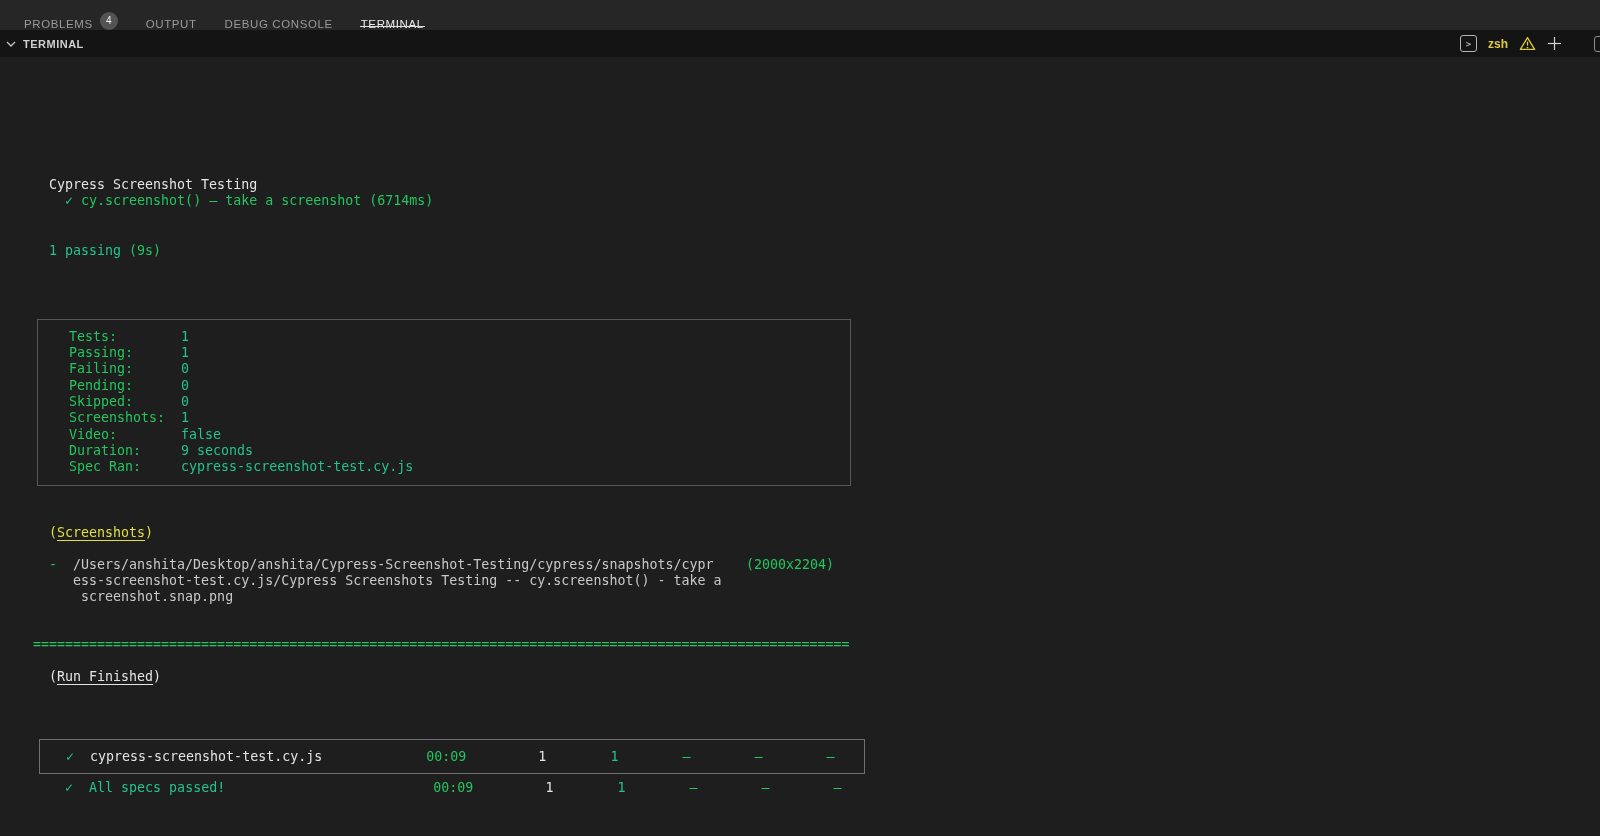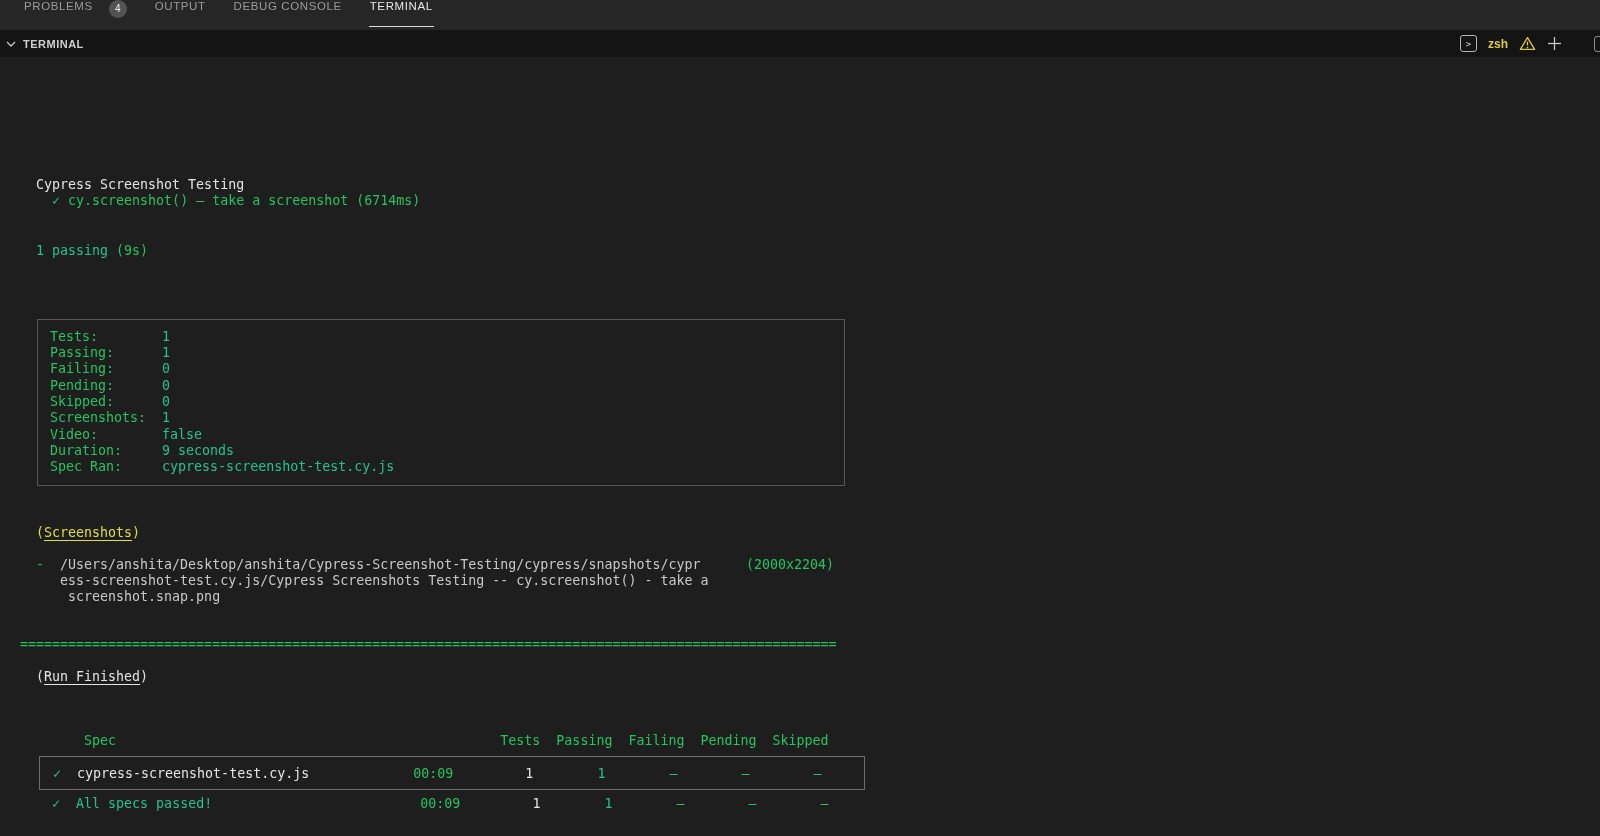--- a/index.html
+++ b/index.html
@@ -1,20 +1,20 @@
 <!DOCTYPE html>
 <html><head>
 <meta charset="utf-8">
 <style>
   html,body{margin:0;padding:0;}
   body{width:1600px;height:836px;overflow:hidden;background:#1e1e1e;font-family:"Liberation Sans",sans-serif;}
 
   
   .tabbar{height:30px;background:#262626;display:flex;align-items:center;padding-left:24px;gap:28px;}
-  .tab{position:relative;height:30px;display:flex;align-items:flex-start;gap:16px;
+  .tab{position:relative;height:30px;display:flex;align-items:flex-end;gap:7px;
        font-family:"Liberation Sans",sans-serif;font-size:11.5px;letter-spacing:.6px;
        color:#9a9a9a;cursor:pointer;white-space:nowrap;}
   .tab.active{color:#e8e8e8;}
   .tab.active::after{content:"";position:absolute;left:-1px;right:-1px;bottom:3px;height:1.5px;background:#dcdcdc;}
   .badge{min-width:18px;height:18px;border-radius:9px;background:#535353;color:#f2f2f2;
          font-size:10px;line-height:18px;text-align:center;letter-spacing:0;}
 
   
   .pheader{position:relative;height:27px;background:#141414;display:flex;align-items:center;padding:0 8px 0 4px;}
   .chev{width:14px;height:14px;display:flex;align-items:center;justify-content:center;cursor:pointer;}
@@ -23,21 +23,21 @@
   .shicon{width:15px;height:15px;border:1.2px solid #b5b5b5;border-radius:3px;color:#b5b5b5;
           font-family:"DejaVu Sans Mono",monospace;font-size:9px;font-weight:bold;
           display:flex;align-items:center;justify-content:center;cursor:pointer;}
   .shname{font-size:12px;font-weight:bold;color:#ddca40;cursor:pointer;}
   .iconbtn{display:flex;align-items:center;justify-content:center;cursor:pointer;}
   .sliver{position:absolute;left:1594px;top:6px;width:14px;height:14px;border:1px solid #8f8f8f;border-radius:3px;}
 
   
   .term{padding:120px 0 0 20px;font-family:"DejaVu Sans Mono",monospace;
         font-size:13.3px;line-height:16.3px;color:#9c9c9c;cursor:text;}
-  .tline{white-space:pre;min-height:16.3px;}
+  .tline{white-space:pre;min-height:16.3px;margin-left:13px;}
   .tbox{border:1px solid #575757;}
   .c-w{color:#e4e4e4;}
   .c-g{color:#22c55e;}
   .c-gr{color:#22c38e;}
   .c-y{color:#e3df3e;}
   .c-pw{color:#c8c8c8;}
   .u{text-decoration:underline;text-underline-offset:2.5px;}
 </style>
 </head>
 <body>
@@ -88,21 +88,21 @@
     <span class="sliver"></span>
   </div>
 
   <div class="term" id="term">
       <div class="tline"><span class="c-w">  Cypress Screenshot Testing</span></div>
       <div class="tline"><span class="c-g">    </span><span class="c-gr">✓</span><span class="c-g"> cy.screenshot() – take a screenshot (6714ms)</span></div>
       <div style="height: 33px;"></div>
       <div class="tline"><span class="c-g">  </span><span class="c-gr">1 passing</span><span class="c-g"> (9s)</span></div>
       <div style="height: 33px;"></div>
       <div style="height: 27px;"></div>
-      <div class="tbox" style="margin-left: 17px; width: 794px; padding: 9px 0px 9px 12px; border-color: rgb(87, 87, 87);">
+      <div class="tbox" style="margin-left: 17px; width: 794px; padding: 9px 0px 9px 18px; border-color: rgb(87, 87, 87);">
         <div class="tline"><span class="c-g">Tests:        </span><span class="c-gr">1</span></div>
         <div class="tline"><span class="c-g">Passing:      </span><span class="c-gr">1</span></div>
         <div class="tline"><span class="c-g">Failing:      </span><span class="c-gr">0</span></div>
         <div class="tline"><span class="c-g">Pending:      </span><span class="c-gr">0</span></div>
         <div class="tline"><span class="c-g">Skipped:      </span><span class="c-gr">0</span></div>
         <div class="tline"><span class="c-g">Screenshots:  </span><span class="c-gr">1</span></div>
         <div class="tline"><span class="c-g">Video:        </span><span class="c-gr">false</span></div>
         <div class="tline"><span class="c-g">Duration:     </span><span class="c-gr">9 seconds</span></div>
         <div class="tline"><span class="c-g">Spec Ran:     </span><span class="c-gr">cypress-screenshot-test.cy.js</span></div>
       </div>
@@ -113,21 +113,20 @@
         <div class="tline"><span class="c-g">  -  </span><span class="c-pw">/Users/anshita/Desktop/anshita/Cypress-Screenshot-Testing/cypress/snapshots/cypr</span></div>
         <div class="tline"><span class="c-pw">     ess-screenshot-test.cy.js/Cypress Screenshots Testing -- cy.screenshot() - take a</span></div>
         <div class="tline"><span class="c-pw">      screenshot.snap.png</span></div>
         <span class="c-g" style="position: absolute; top: 0px; left: 726px;">(2000x2204)</span>
       </div>
       <div style="height: 31px;"></div>
       <div class="tline"><span class="c-g">======================================================================================================</span></div>
       <div style="height: 16px;"></div>
       <div class="tline"><span class="c-w">  (</span><span class="c-w u">Run Finished</span><span class="c-w">)</span></div>
       <div style="height: 48px;"></div>
-      <div class="tline"><span class="c-g">        Spec                                                Tests  Passing  Failing  Pending  Skipped</span></div>
       <div style="height: 6px;"></div>
       <div class="tbox" style="margin-left: 19px; width: 811px; padding: 9px 0px 7px 13px; border-color: rgb(110, 110, 110);">
         <div class="tline"><span class="c-gr">✓</span><span class="c-w">  cypress-screenshot-test.cy.js</span><span class="c-g">             00:09</span><span class="c-w">         1</span><span class="c-gr">        1</span><span class="c-g">        –        –        –</span></div>
       </div>
       <div style="height: 6px;"></div>
       <div class="tline"><span class="c-g">    </span><span class="c-gr">✓</span><span class="c-g">  </span><span class="c-gr">All specs passed!</span><span class="c-g">                          00:09</span><span class="c-w">         1</span><span class="c-gr">        1</span><span class="c-g">        –        –        –</span></div>
     </div>
 
 </div>
 

